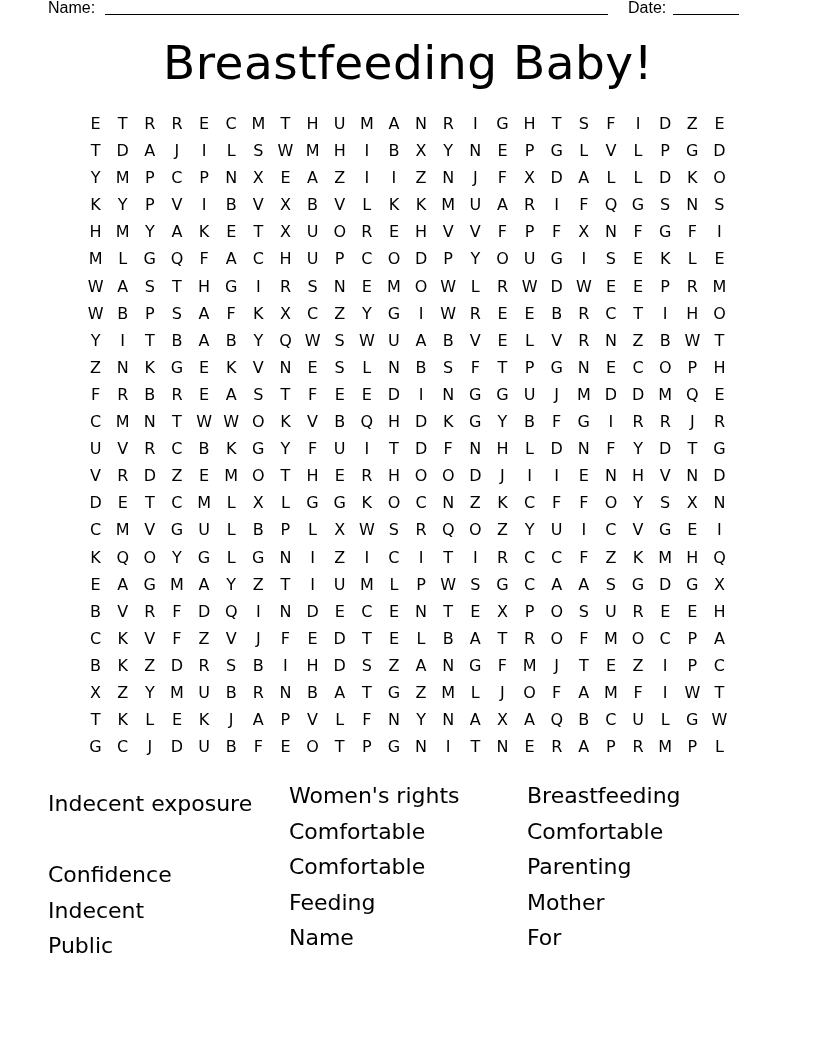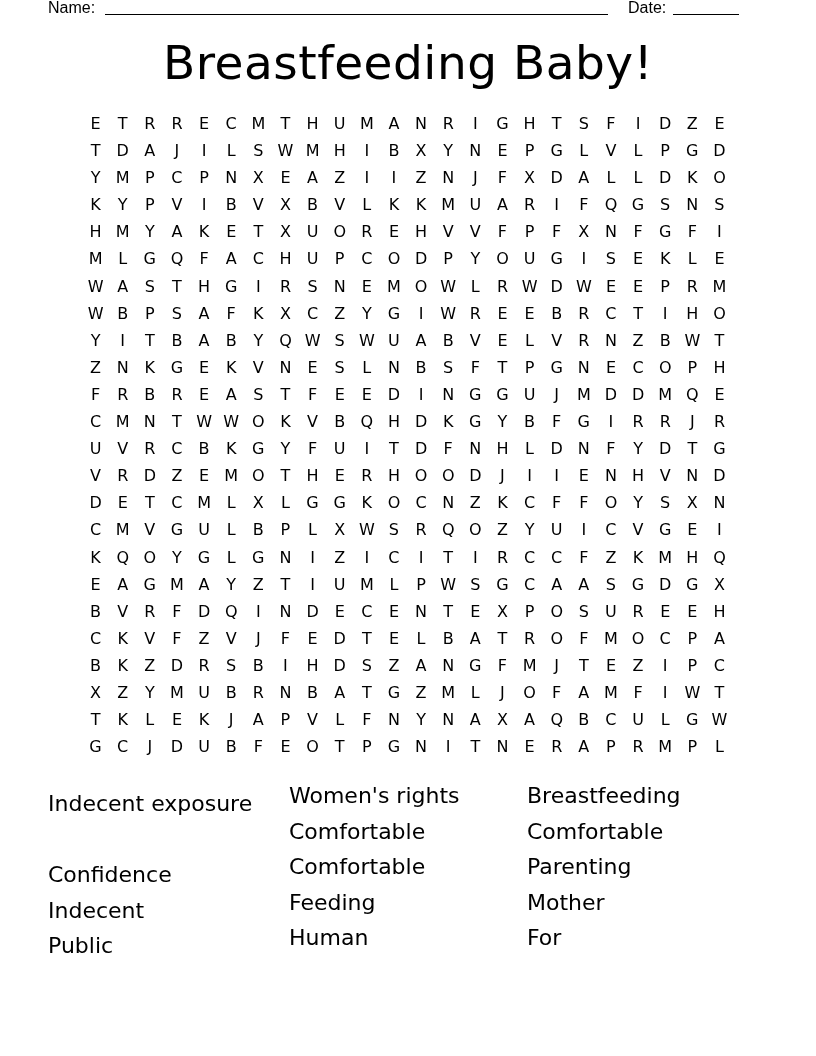--- a/index.html
+++ b/index.html
@@ -740,16 +740,16 @@
       <span class="word col-1">Comfortable</span>
       <span class="word col-2">Parenting</span>
     </div>
     <div class="word-row">
       <span class="word col-0">Indecent</span>
       <span class="word col-1">Feeding</span>
       <span class="word col-2">Mother</span>
     </div>
     <div class="word-row">
       <span class="word col-0">Public</span>
-      <span class="word col-1">Human</span>
+      <span class="word col-1">Name</span>
       <span class="word col-2">For</span>
     </div>
   </div>
 
 </body></html>

